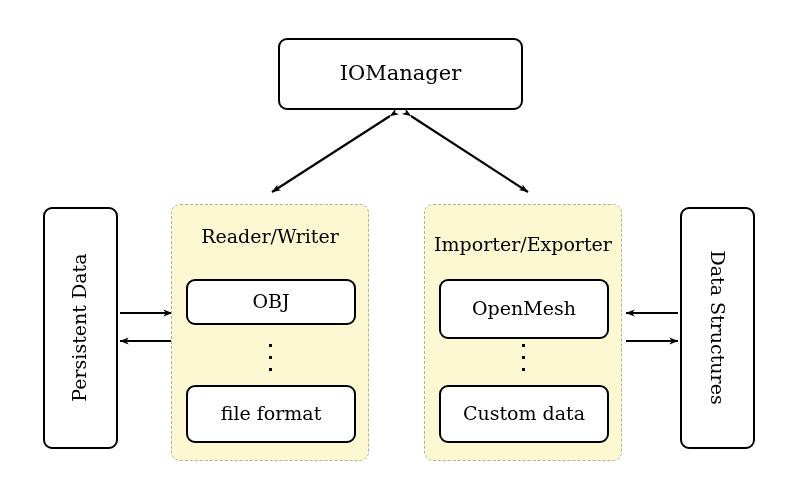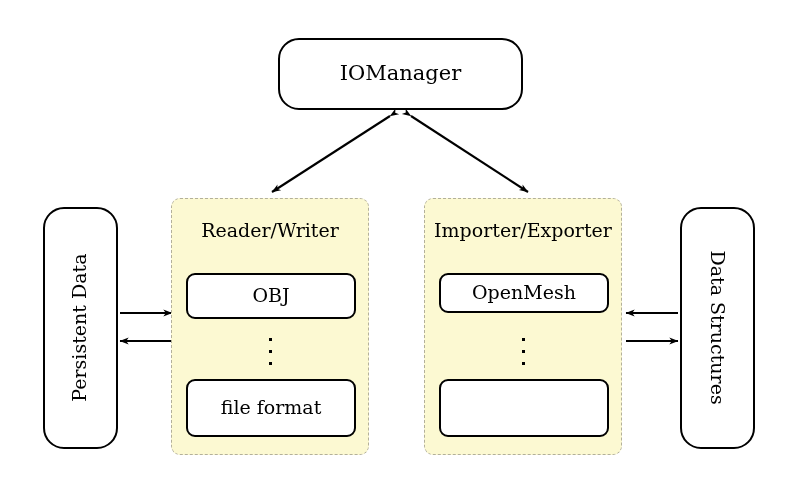--- a/index.html
+++ b/index.html
@@ -25,35 +25,36 @@
     box-sizing: border-box;
     display: flex;
     align-items: center;
     justify-content: center;
     text-align: center;
     line-height: 1.22;
   }
   .node-white {
     background: #ffffff;
     border: 2.2px solid #000000;
-    border-radius: 21px;
+    border-radius: 9px;
   }
   .node-yellow {
     background: #ffffff;
     border: 2.2px solid #000000;
     border-radius: 9px;
   }
   
   .group {
     position: absolute;
     box-sizing: border-box;
     background: #fcf9d2;
     border: 1.6px dashed #ada;
     border-color: #b3b09a;
     border-radius: 9px;
+    margin-top: 6px;
   }
   .group-title {
     position: absolute;
     left: 0;
     right: 0;
     text-align: center;
     white-space: nowrap;
   }
   
   .rot-ccw {
@@ -144,29 +145,30 @@
         <i></i>
     </div>
 
     <div class="node node-yellow t-node" style="left:14px; top:180px; width:170px; height:58px; flex-direction:column;">
       <span>file format</span>
     </div>
   </div>
 
   <div class="group" style="left:424px; top:198px; width:198px; height:257px;">
 
-    <div class="group-title t-group" style="top:20px;">Importer/Exporter</div>
+    <div class="group-title t-group" style="top:28px;">Importer/Exporter</div>
 
-    <div class="node node-yellow t-node" style="left:14px; top:74px; width:170px; height:40px;">
+    <div class="node node-yellow t-node" style="left:14px; top:74px; width:170px; height:60px;">
       <span>OpenMesh</span>
     </div>
 
     <div class="vdots" style="left:0; right:0; margin:auto; top:139px; width:3px; height:27px;">
       <i></i>
         <i></i>
         <i></i>
     </div>
 
     <div class="node node-yellow t-node" style="left:14px; top:180px; width:170px; height:58px; flex-direction:column;">
+      <span>Custom data</span>
     </div>
   </div>
 
 </div>
 
 </body></html>

